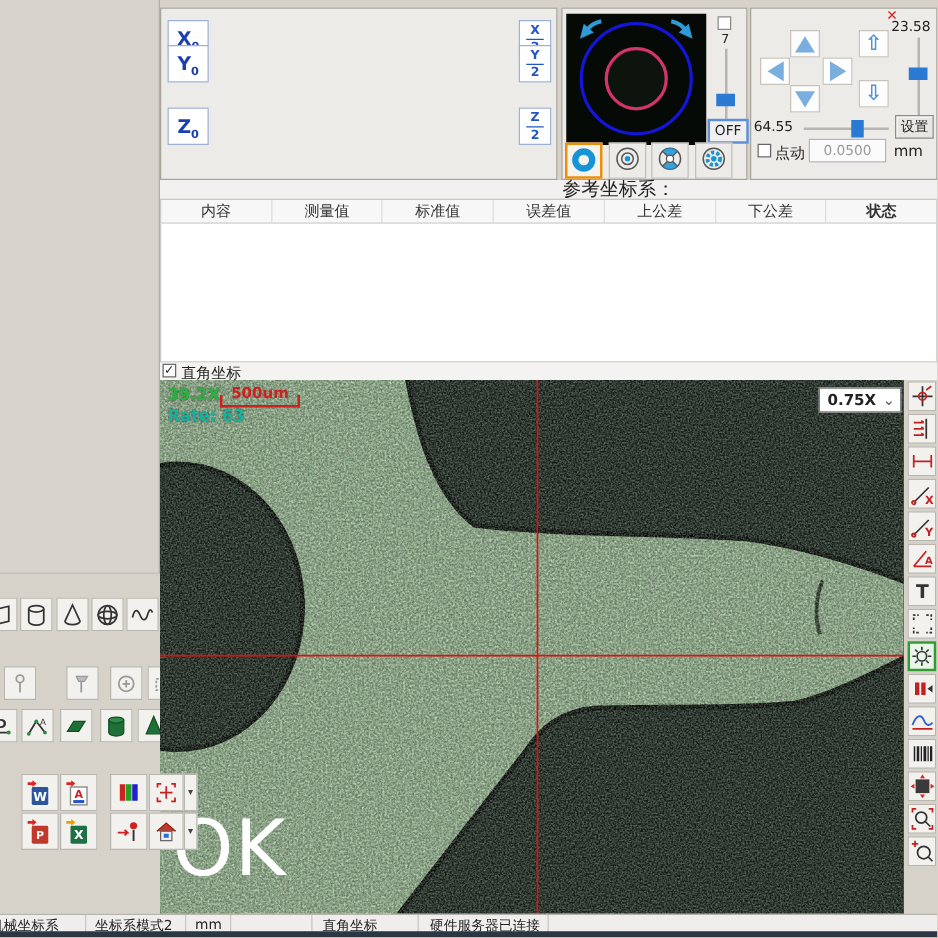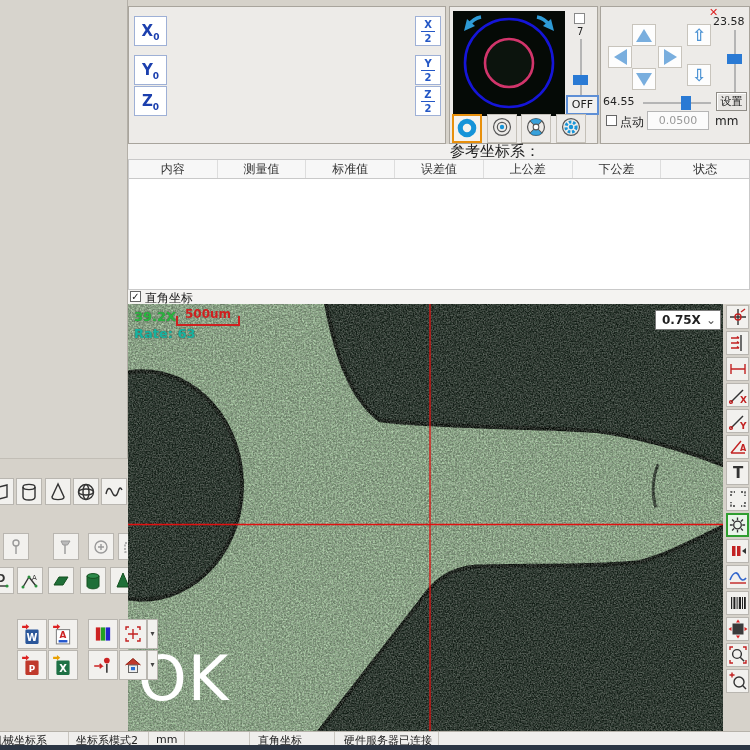--- a/index.html
+++ b/index.html
@@ -85,21 +85,21 @@
   <div id="left-panel" class="abs"></div>
 
   <div class="panel" style="left:128px;top:6px;width:318px;height:138px;">
     <div class="dro-row" style="top:9px;">
       <div class="dro-label"><span>X</span><sub>0</sub></div>
       <div class="frac-btn">
           <i>X</i>
           <b>2</b>
         </div>
     </div>
-    <div class="dro-row" style="top:48px;border-radius:14px;">
+    <div class="dro-row" style="top:29px;border-radius:14px;">
       <div class="dro-label"><span>Y</span><sub>0</sub></div>
       <div class="frac-btn">
           <i>Y</i>
           <b>2</b>
         </div>
     </div>
     <div class="dro-row" style="top:79px;text-decoration:underline;">
       <div class="dro-label"><span>Z</span><sub>0</sub></div>
       <div class="frac-btn">
           <i>Z</i>
@@ -182,21 +182,21 @@
   </div>
 
   <div id="ref-bar" class="abs">参考坐标系：</div>
   <div id="table-head" class="abs">
     <div class="th">内容</div>
     <div class="th">测量值</div>
     <div class="th">标准值</div>
     <div class="th">误差值</div>
     <div class="th">上公差</div>
     <div class="th">下公差</div>
-    <div class="th" style="border-right:none;">状态</div>
+    <div class="th" style="border-right:none;font-weight:bold;">状态</div>
   </div>
   <div id="table-body" class="abs"></div>
   <div id="show-all-row" class="abs">
     <div class="chk" style="left:2px;top:1px;"><span>✓</span></div>
     <div class="txt" style="left:17px;top:0;">直角坐标</div>
   </div>
 
   <div id="camera" class="abs">
     <svg width="595" height="428" viewBox="0 0 595 427" preserveAspectRatio="none">
       <defs>

